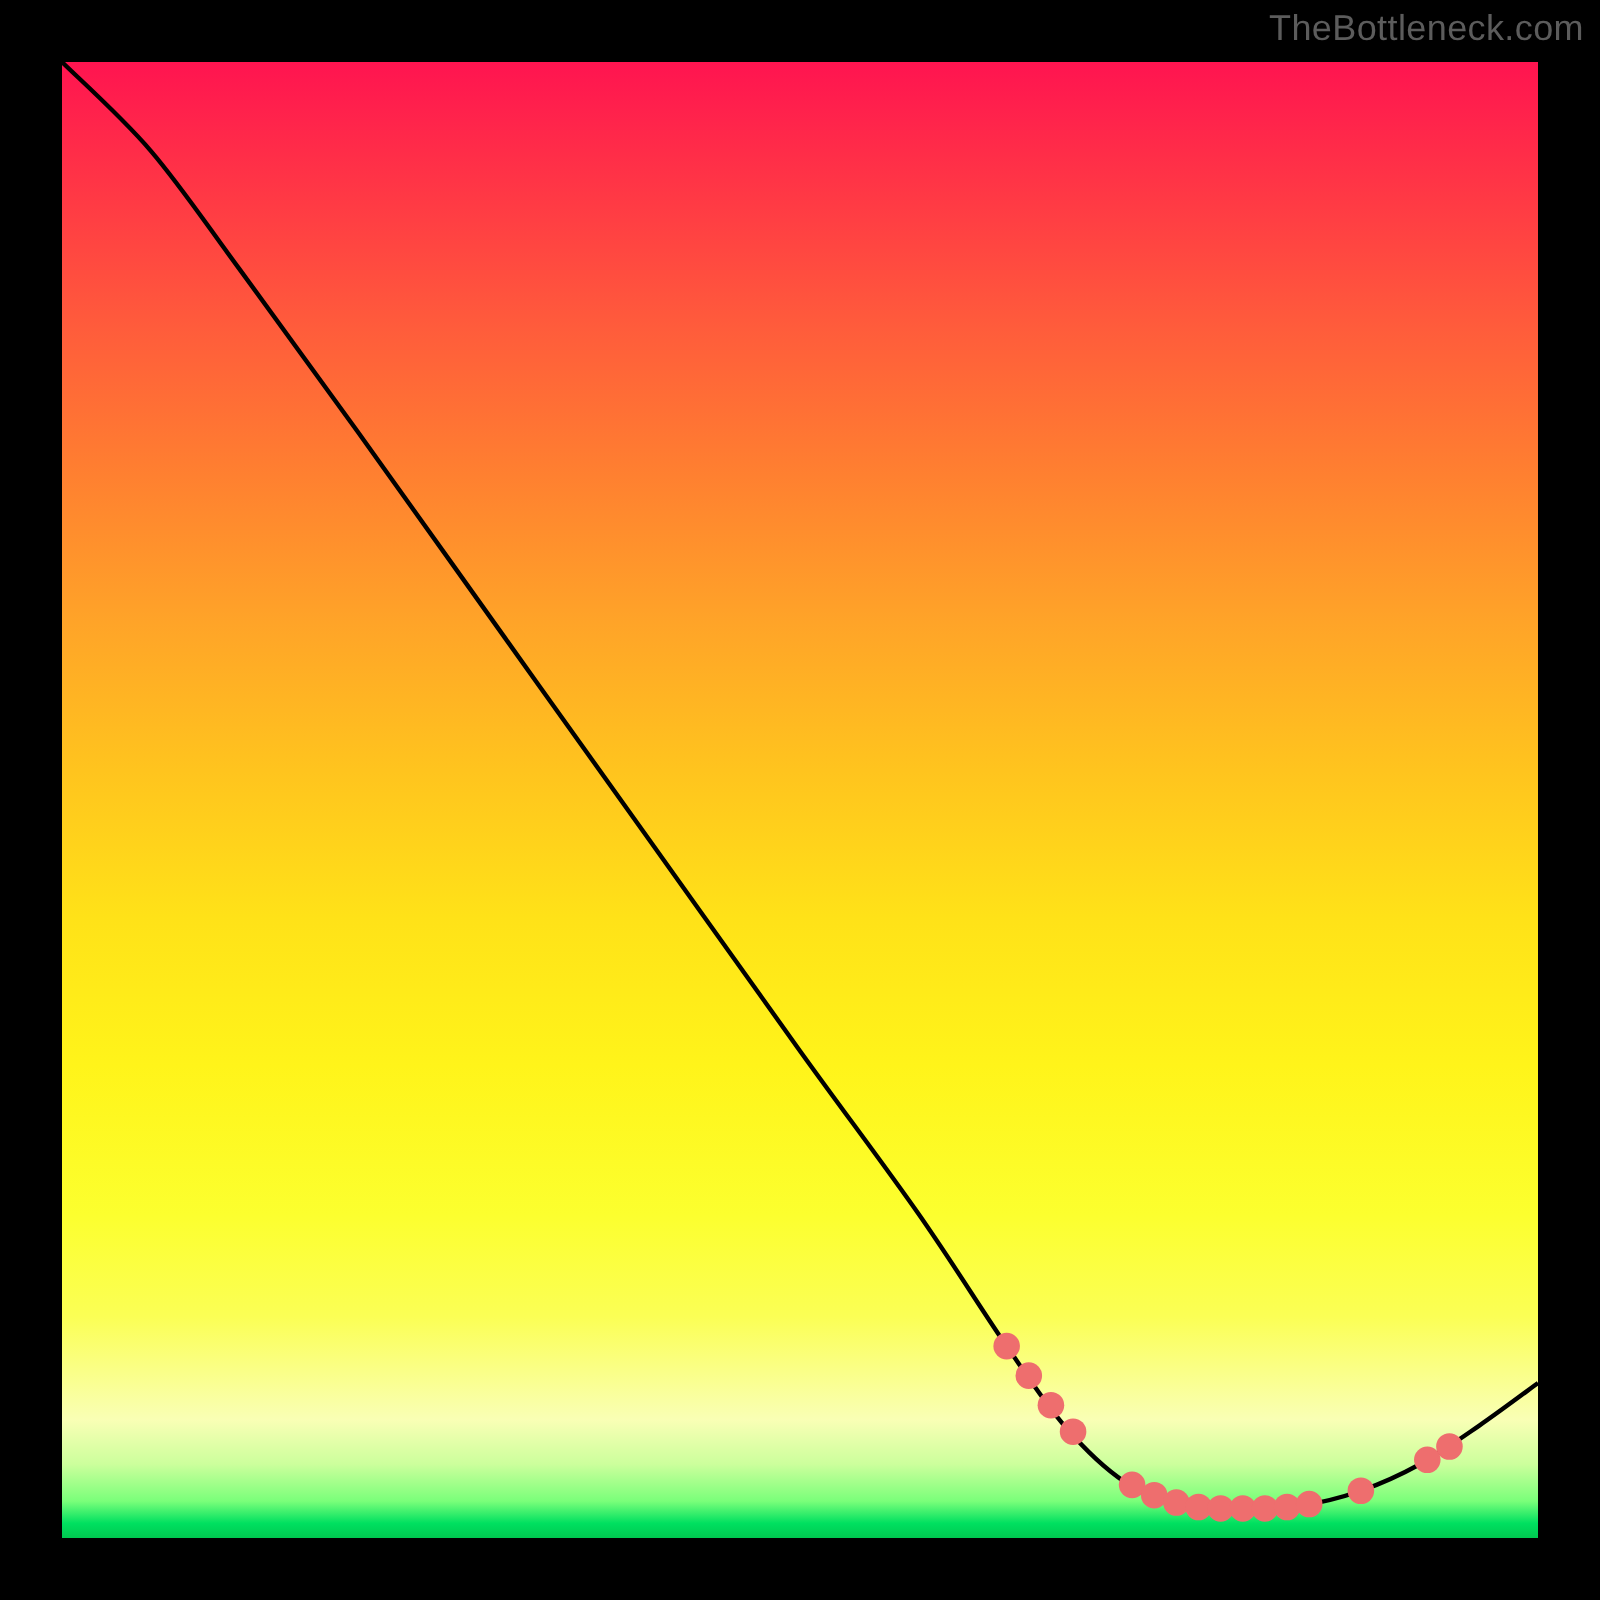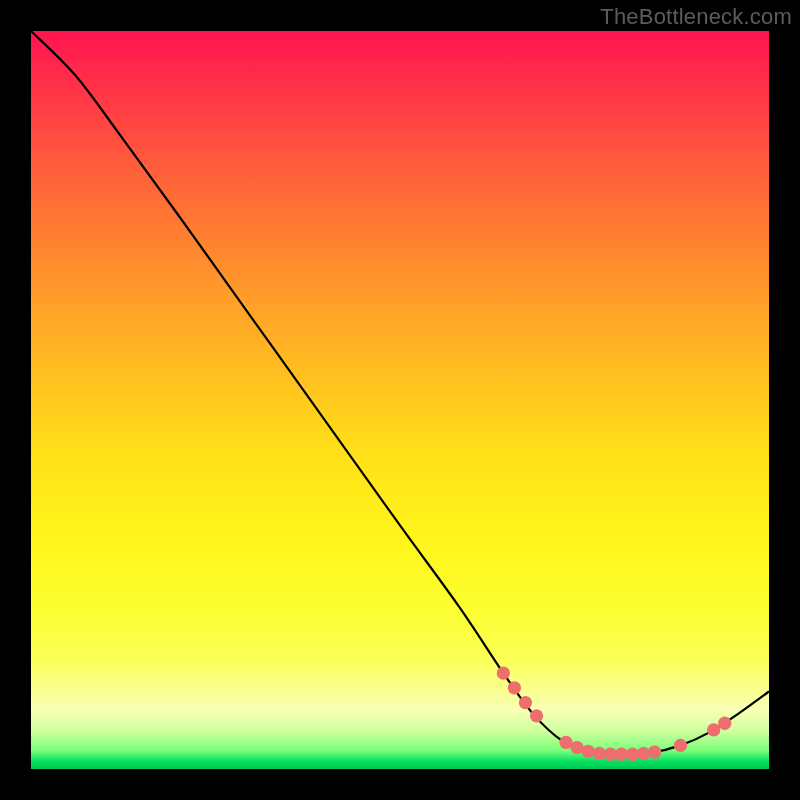--- a/index.html
+++ b/index.html
@@ -2,21 +2,21 @@
 <html><head>
 <meta charset="utf-8">
 <style>
   * { margin: 0; padding: 0; box-sizing: border-box; }
   html, body { width: 800px; height: 800px; background: #000; overflow: hidden; }
   .wrap { position: relative; width: 800px; height: 800px; }
   .watermark {
     position: absolute;
     top: 4px; right: 8px;
     font-family: Arial, Helvetica, sans-serif;
-    font-size: 22px;
+    font-size: 18px;
     color: #5c5c5c;
     letter-spacing: 0.2px;
   }
   .plot-area {
     position: absolute;
     left: 31px; top: 31px;
     width: 738px; height: 738px;
     background: linear-gradient(
       to bottom,
       #ff1450 0%,

